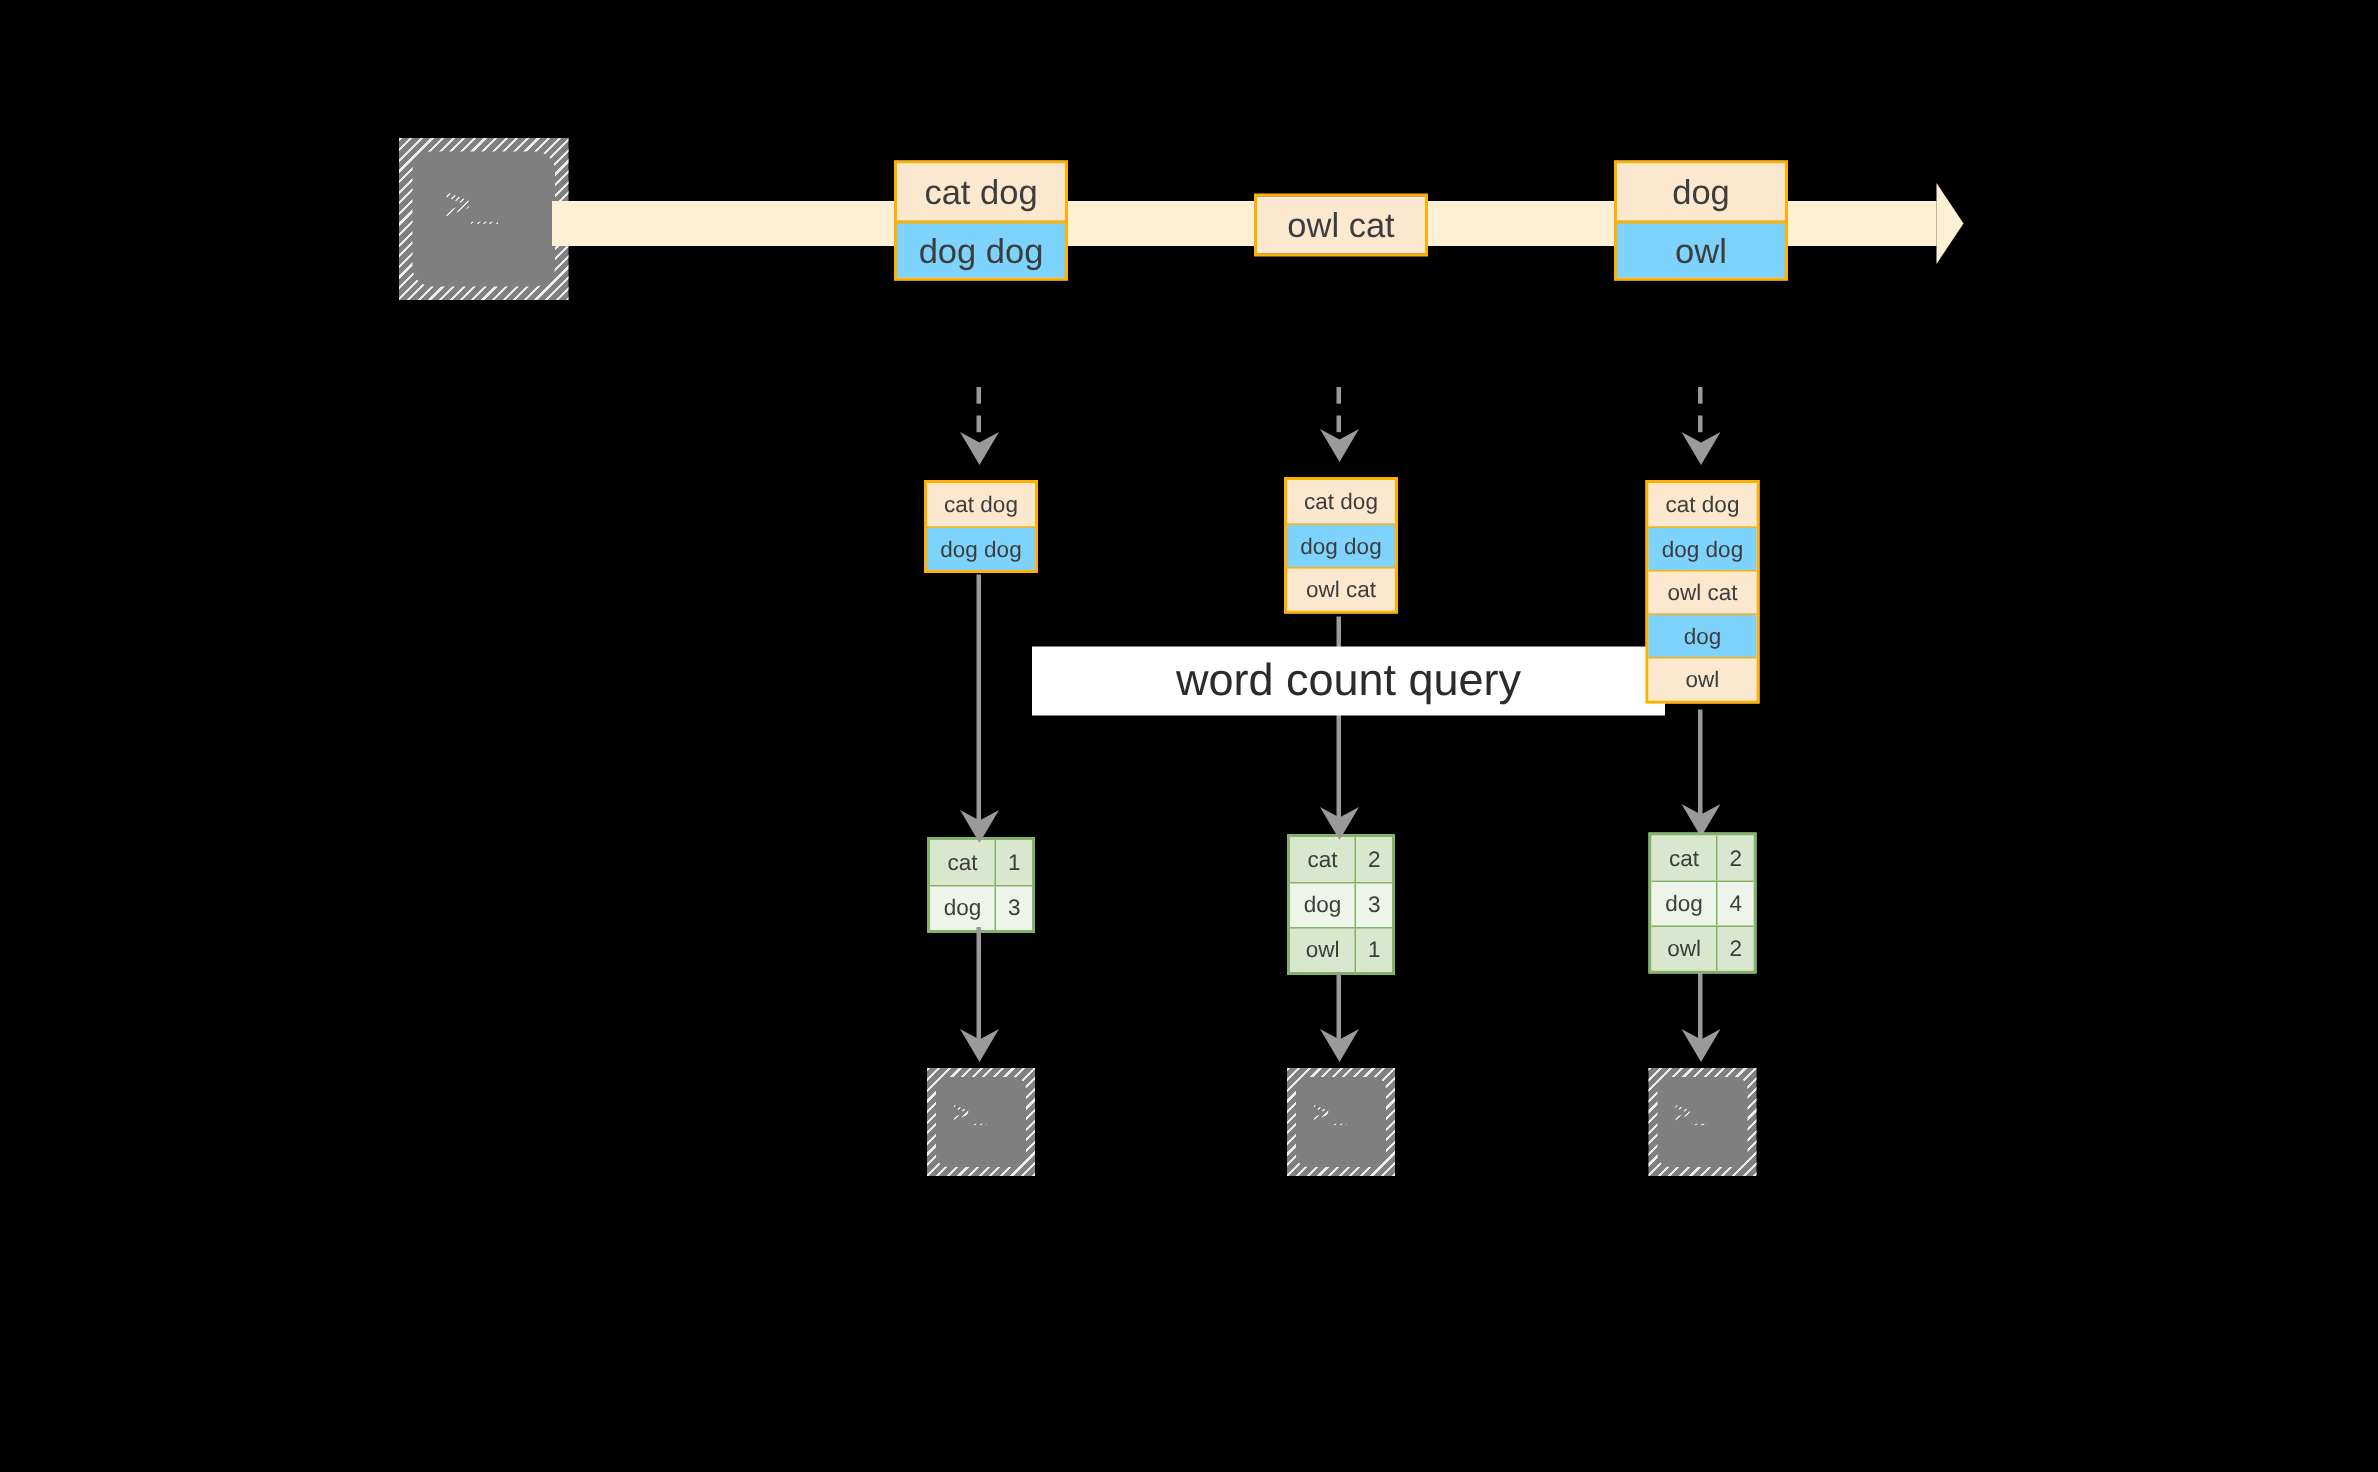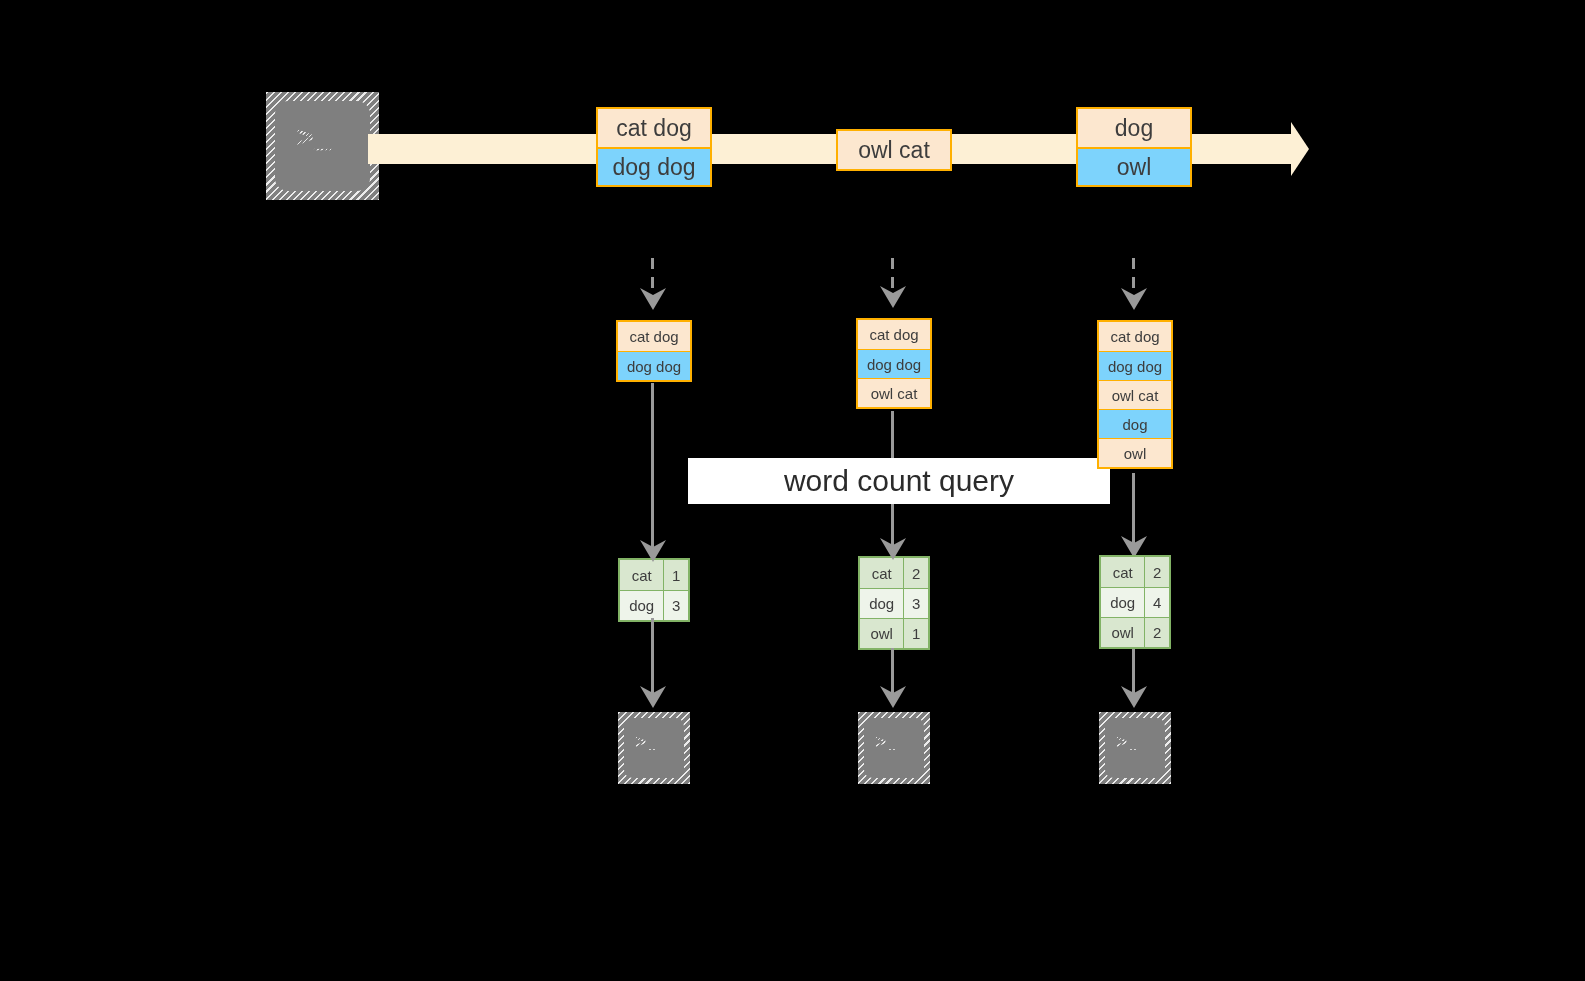--- a/index.html
+++ b/index.html
@@ -312,17 +312,17 @@
     <svg width="26" height="22" viewBox="0 0 26 22" aria-hidden="true">
       <path d="M13 22 L0 0 L13 7 L26 0 Z" fill="#9a9a9a"></path>
     </svg>
   </div>
 
   <div class="term" style="left:1099px; top:712px; width:72px; height:72px;">
     <div class="inner" style="left:6px; top:6px; right:6px; bottom:6px;"></div>
     <div class="glyph" style="left:17px; top:22px; font-size:19px;">&gt;_</div>
   </div>
 
-  <div class="qlabel" style="left:688px; top:458px; width:422px; height:46px;">
+  <div class="qlabel" style="left:688px; top:431px; width:422px; height:46px;">
     <span>word count query</span>
   </div>
 
 </div>
 
 </body></html>

